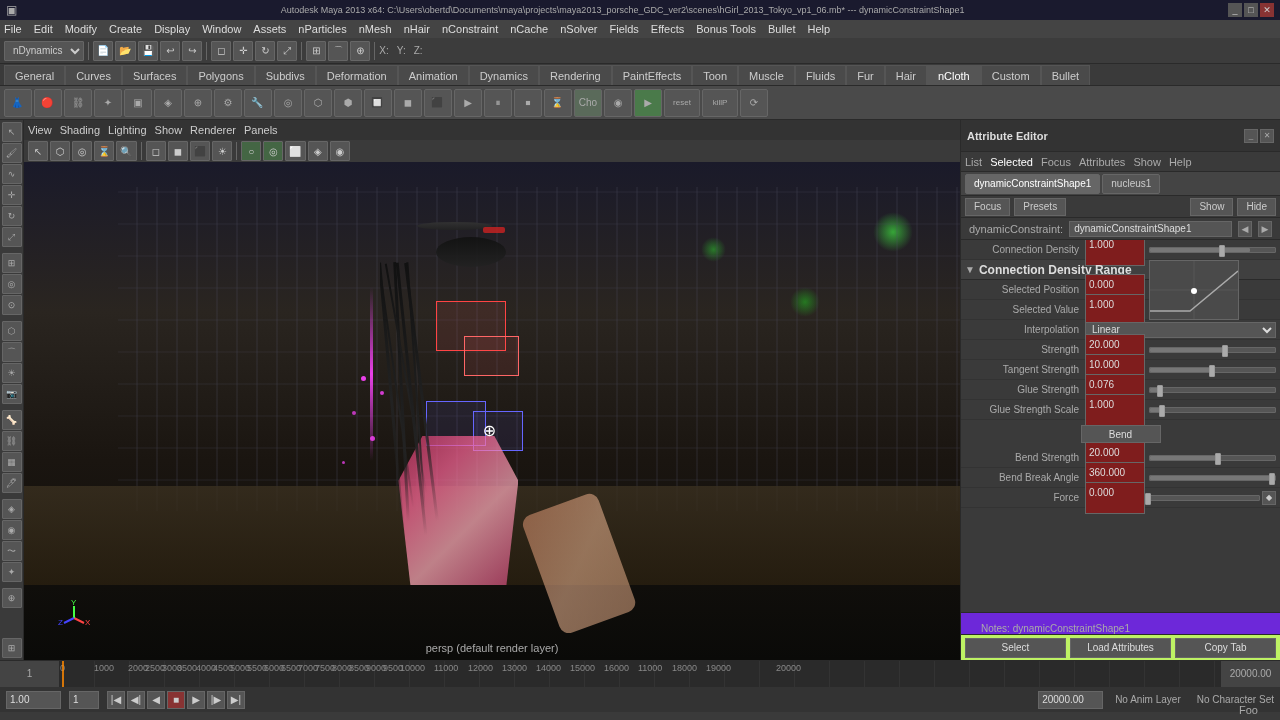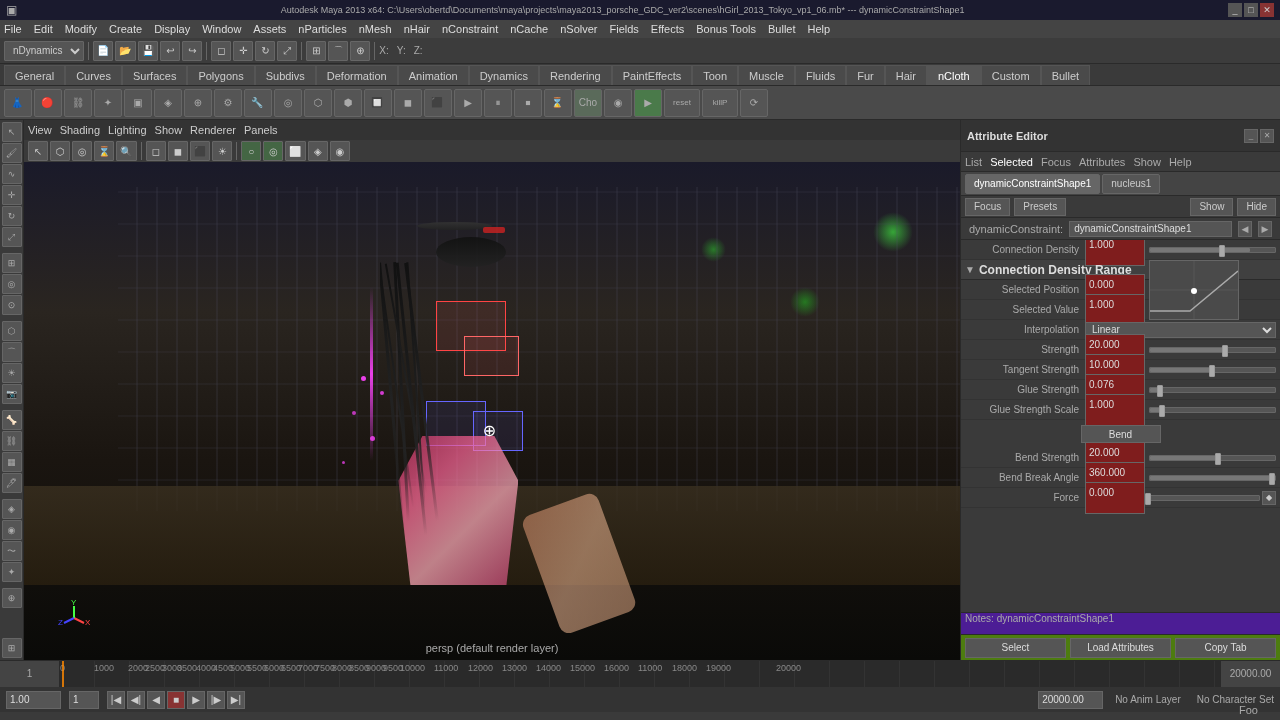--- a/index.html
+++ b/index.html
@@ -207,26 +207,26 @@
     }
 
     .rest-method-row {
       display: flex; align-items: center; height: 20px; padding: 0 4px;
       border-bottom: 1px solid #333; font-size: 10px; color: #aaa;
     }
     .rest-method-label { width: 120px; text-align: right; padding-right: 6px; }
     .rest-method-select { flex: 1; height: 16px; background: #555; border: 1px solid #666; color: #ddd; font-size: 10px; padding: 0 2px; }
 
     #notes-row {
-      height: 22px; background: #4c1d95; display: flex; align-items: flex-start;
-      padding: 0 4px; font-size: 10px; color: #aaa; border-top: 1px solid #2a2a2a;
+      height: 22px; background: #6d28d9; display: flex; align-items: flex-end;
+      padding: 0 20px; font-size: 10px; color: #aaa; border-top: 1px solid #2a2a2a;
     }
 
     #attr-bottom-btns {
-      height: 26px; background: #4d7c0f; display: flex; align-items: center;
+      height: 26px; background: #bef264; display: flex; align-items: center;
       padding: 0 4px; gap: 4px; border-top: 1px solid #2a2a2a;
     }
     .bottom-btn {
       flex: 1; height: 20px; background: #555; border: 1px solid #666;
       color: #ddd; font-size: 10px; cursor: pointer;
     }
 
     
     #attr-content::-webkit-scrollbar { width: 8px; }
     #attr-content::-webkit-scrollbar-track { background: #333; }

